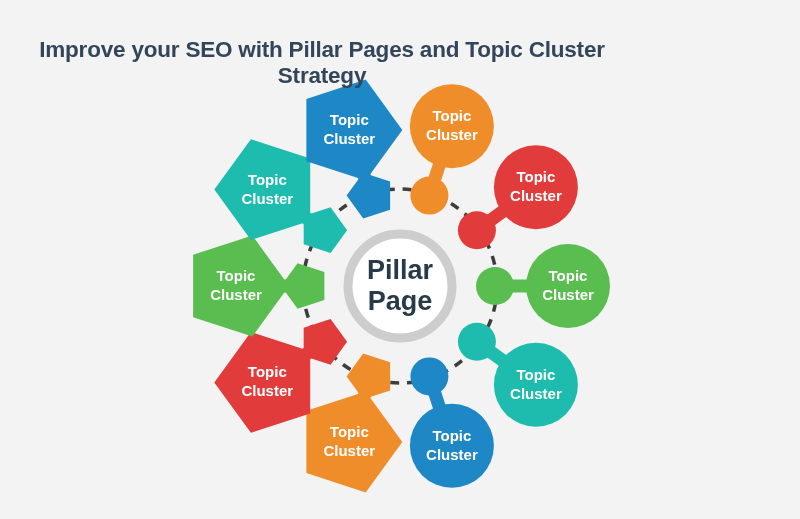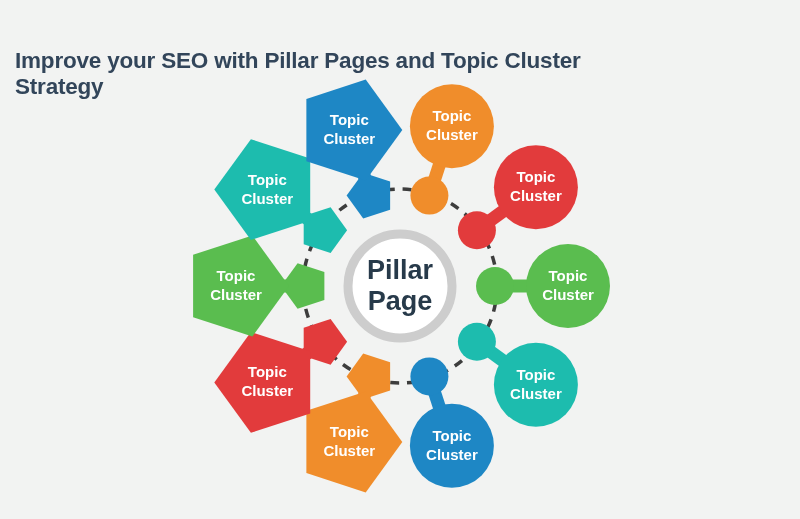--- a/index.html
+++ b/index.html
@@ -14,26 +14,27 @@
   .stage {
     position: relative;
     width: 800px;
     height: 519px;
   }
   .page-title {
     position: absolute;
     top: 33px;
     left: 0;
     width: 636px;
+    text-align: center;
     font-size: 22.5px;
     font-weight: bold;
     letter-spacing: -0.2px;
     color: #32455a;
     z-index: 2;
-    margin: 15px;
+    margin: 4px;
   }
   svg.diagram {
     position: absolute;
     top: 0;
     left: 0;
     z-index: 1;
   }
   svg text {
     font-family: "Liberation Sans", sans-serif;
   }

